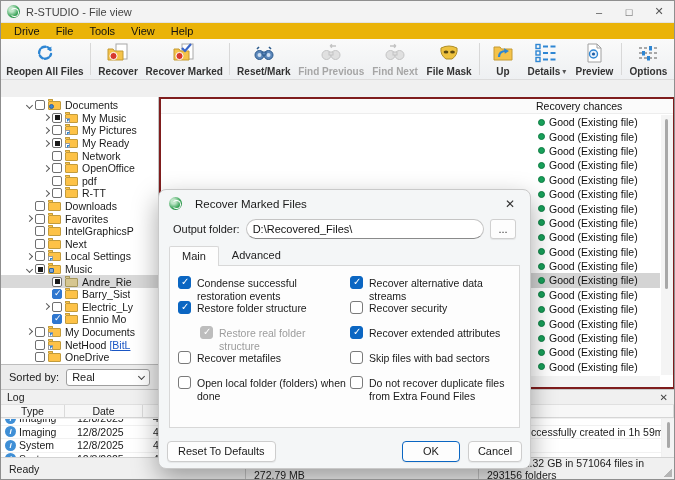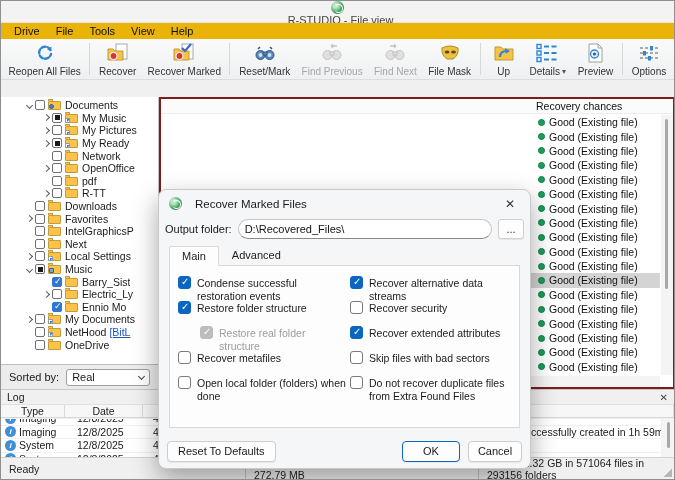--- a/index.html
+++ b/index.html
@@ -1,36 +1,36 @@
 <!DOCTYPE html>
 <html><head>
 <meta charset="utf-8">
 <style>
   html,body{margin:0;padding:0;background:#cfd6dd;font-family:"Liberation Sans","DejaVu Sans",sans-serif;-webkit-font-smoothing:antialiased;}
   *{box-sizing:border-box;}
   .window{position:relative;width:675px;height:480px;background:#f0f0f0;border:1px solid #8f8f8f;overflow:hidden;font-size:11px;color:#1a1a1a;}
 
   
-  .titlebar{position:absolute;left:0;top:0;right:0;height:22px;background:#f3f3f3;display:flex;align-items:center;padding-left:6px;border-bottom:1px solid #e3e3e3;flex-direction:column;}
+  .titlebar{position:absolute;left:0;top:0;right:0;height:22px;background:#f3f3f3;display:flex;align-items:center;padding-left:6px;border-bottom:1px solid #e3e3e3;}
   .applogo{width:13px;height:13px;border-radius:50%;background:radial-gradient(circle at 35% 35%,#bfe6c8 20%,#2f9e4f 60%,#1c7a38);position:relative;margin-right:6px;flex:0 0 auto;}
   .applogo::after{content:"";position:absolute;left:3px;top:3px;width:7px;height:7px;border:1.5px solid #fff;border-left-color:transparent;border-radius:50%;}
   .title-text{color:#444;font-size:11px;}
   .wincontrols{margin-left:auto;display:flex;height:100%;}
   .wbtn{width:30px;height:100%;display:flex;align-items:center;justify-content:center;color:#555;font-size:11px;}
 
   
   .menubar{position:absolute;left:0;top:22px;right:0;height:16px;display:flex;align-items:center;padding-left:6px;background:#eab308;gap:2px;}
   .menu-item{padding:1px 7px;color:#111;}
 
   
   .toolbar{position:absolute;left:0;top:38px;right:0;height:41px;background:linear-gradient(#fafafa,#eef0f2);border-bottom:1px solid #dcdcdc;display:flex;align-items:stretch;padding:1px 2px;}
   .tsep{width:1px;background:#d8d8d8;margin:3px 3px;}
   .tbtn{display:flex;flex-direction:column;align-items:center;justify-content:flex-start;padding:2px 6px 1px;min-width:40px;border-radius:3px;}
   .tbtn .ticon{height:22px;display:flex;align-items:center;justify-content:center;}
-  .tbtn .tlab{font-size:10px;color:#333;white-space:nowrap;margin-top:3px;display:flex;align-items:center;gap:2px;}
+  .tbtn .tlab{font-size:10px;color:#333;white-space:nowrap;margin-top:3px;display:flex;align-items:center;gap:2px;font-weight:bold;}
   .tbtn.disabled .tlab{color:#a6a6a6;}
   .tbtn.disabled svg{filter:grayscale(1);opacity:.55;}
   .dd-arrow{font-size:8px;color:#555;}
 
   
   .tabbar{position:absolute;left:0;top:80px;right:0;height:16px;background:#f0f0f0;display:flex;align-items:flex-end;padding-left:3px;gap:2px;margin-top:40px;}
   .vtab{display:flex;align-items:center;gap:4px;height:15px;padding:0 7px;border:1px solid #c9c9c9;border-bottom:none;background:#f6f6f6;font-size:10.5px;color:#222;border-radius:2px 2px 0 0;}
   .vtab.active{background:#fdfdfd;}
   .ic-device{width:12px;height:9px;background:#d7dbe0;border:1px solid #8c9096;border-radius:1px;position:relative;}
   .ic-device::after{content:"";position:absolute;left:1px;top:1px;width:5px;height:5px;background:#aeb4ba;}
@@ -78,21 +78,21 @@
   .vscroll{position:absolute;top:16px;right:0;width:12px;bottom:12px;background:#f4f4f4;}
   .vscroll .thumb{position:absolute;left:4px;top:4px;width:3px;height:170px;background:#a8a8a8;border-radius:2px;}
   .hscroll{position:absolute;left:0;bottom:0;right:13px;height:11px;background:#f4f4f4;}
   .hscroll .thumb{position:absolute;left:175px;top:4px;height:3px;width:175px;background:#8d8d8d;border-radius:2px;}
 
   
   .dialog{position:absolute;left:157px;top:92px;width:373px;height:280px;background:#f4f6f7;border:1px solid #c9c9c9;border-radius:8px;box-shadow:0 10px 26px rgba(0,0,0,.35);z-index:20;}
   .dtitle{height:27px;display:flex;align-items:center;padding:0 10px;gap:7px;}
   .dtitle .ttext{font-size:11.5px;color:#1a1a1a;}
   .dclose{margin-left:auto;color:#333;font-size:12px;width:20px;text-align:center;}
-  .drow{display:flex;align-items:center;padding:2px 6px 6px;gap:6px;}
+  .drow{display:flex;align-items:center;padding:2px 14px 6px;gap:6px;}
   .drow label{white-space:nowrap;}
   .dinput{flex:1;height:20px;background:#fff;border:1px solid #c4c4c4;border-bottom-color:#8a8a8a;border-radius:10px;display:flex;align-items:center;padding:0 6px;font-size:11px;color:#111;overflow:hidden;white-space:nowrap;}
   .dbrowse{width:26px;height:20px;background:#fdfdfd;border:1px solid #d0d0d0;border-radius:3px;display:flex;align-items:center;justify-content:center;color:#333;box-shadow:0 1px 1px rgba(0,0,0,.07);}
   .dtabs{display:flex;padding:0 10px;gap:0;}
   .dtab{padding:3px 12px 4px;border:1px solid transparent;border-bottom:none;font-size:11px;color:#222;border-radius:2px 2px 0 0;}
   .dtab.active{background:#fdfdfd;border-color:#d8d8d8;position:relative;z-index:2;top:1px;}
   .dpage{margin:0 10px;height:163px;background:#fdfdfd;border:1px solid #d8d8d8;padding:10px 8px 0;display:flex;gap:4px;}
   .ocol{display:flex;flex-direction:column;flex:1;}
   .ocol.left{flex:0 0 168px;}
   .opt{display:flex;align-items:flex-start;height:25px;gap:6px;margin-left:calc(var(--indent,0)*22px);}
@@ -435,20 +435,29 @@
           <div class="trow cb-partial ar-down ic-folder-music" style="--indent: 1;">
             <span class="arr"></span>
             <span class="cb"></span>
             <span class="fol">
               <i class="ftab"></i>
               <i class="dot"></i>
             </span>
             <span class="tlabel">Music</span>
             <span class="tlink"></span>
           </div>
+          <div class="trow selected cb-partial ar-none ic-folder-olive" style="--indent: 2;">
+            <span class="arr"></span>
+            <span class="cb"></span>
+            <span class="fol">
+              <i class="ftab"></i>
+            </span>
+            <span class="tlabel">Andre_Rie</span>
+            <span class="tlink"></span>
+          </div>
           <div class="trow cb-checked ar-none ic-folder" style="--indent: 2;">
             <span class="arr"></span>
             <span class="cb"></span>
             <span class="fol">
               <i class="ftab"></i>
             </span>
             <span class="tlabel">Barry_Sist</span>
             <span class="tlink"></span>
           </div>
           <div class="trow cb-unchecked ar-right ic-folder" style="--indent: 2;">

